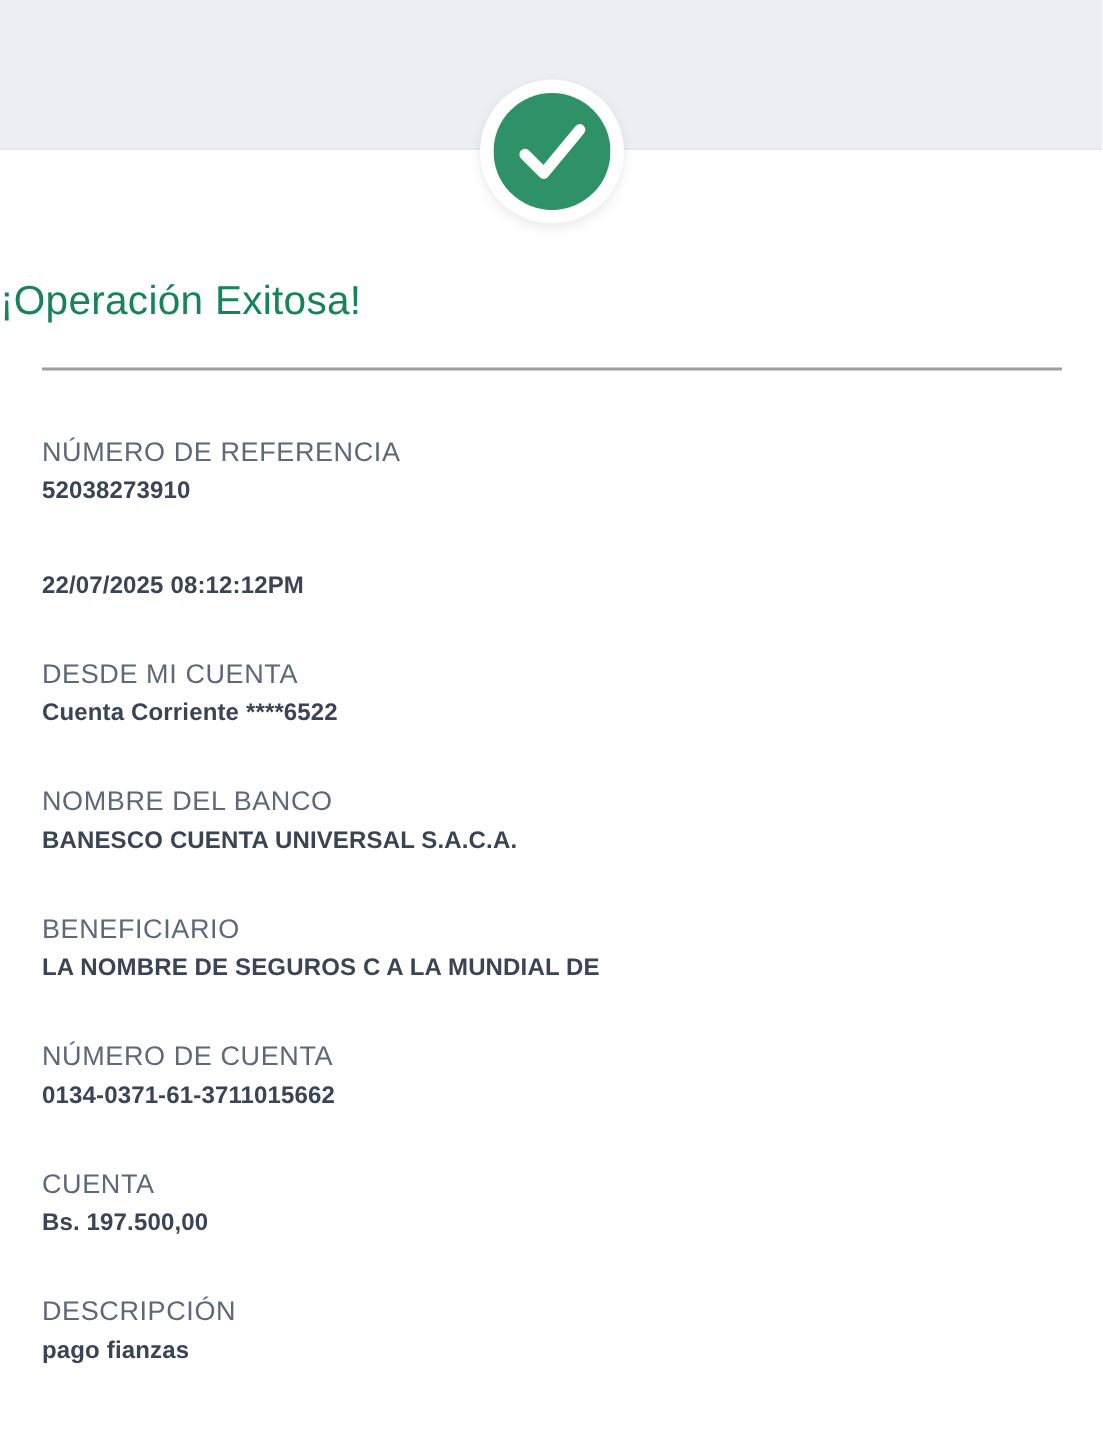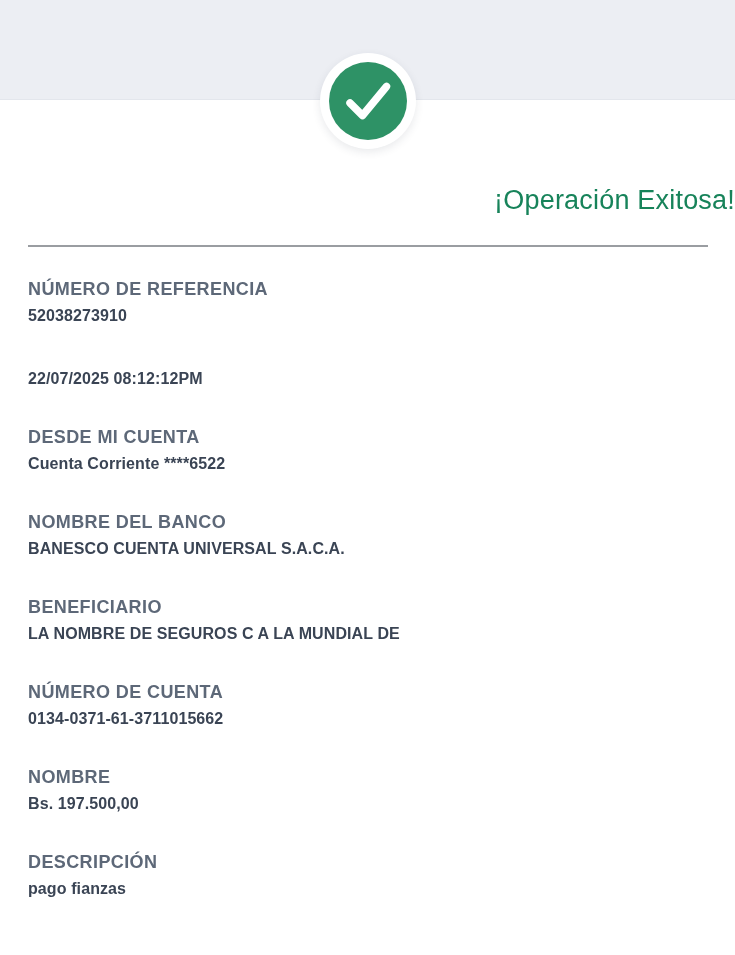--- a/index.html
+++ b/index.html
@@ -31,44 +31,45 @@
     width:96px;height:96px;
     background:#ffffff;
     border-radius:50%;
     box-shadow:0 3px 8px rgba(40,50,70,0.10);
     display:flex;align-items:center;justify-content:center;
     z-index:2;
   }
   .check-svg{display:block;}
   .title{
     margin-top:84px;
-    text-align:right;
+    text-align:left;
     font-size:27px;
     font-weight:400;
     line-height:32px;
     color:var(--title-green);
     letter-spacing:0.2px;
   }
   .divider{
     border:none;
     border-top:2px solid var(--divider-gray);
     margin:29px 27px 0 28px;
   }
   .fields{
     padding:31px 28px 0 28px;
   }
   .field{
     margin-bottom:32px;
   }
   .field-label{
     font-size:18px;
     line-height:22px;
-    font-weight:700;
+    font-weight:400;
     color:var(--label-gray);
     letter-spacing:0.4px;
+    margin-top:12px;
   }
   .field-value{
     font-size:16px;
     line-height:31px;
     font-weight:700;
     color:var(--value-dark);
     letter-spacing:0.1px;
   }
 </style>
 </head>
@@ -112,21 +113,21 @@
     <div class="field-label">BENEFICIARIO</div>
     <div class="field-value">LA NOMBRE DE SEGUROS C A LA MUNDIAL DE</div>
   </div>
 
   <div class="field">
     <div class="field-label">NÚMERO DE CUENTA</div>
     <div class="field-value">0134-0371-61-3711015662</div>
   </div>
 
   <div class="field">
-    <div class="field-label">NOMBRE</div>
+    <div class="field-label">CUENTA</div>
     <div class="field-value">Bs. 197.500,00</div>
   </div>
 
   <div class="field">
     <div class="field-label">DESCRIPCIÓN</div>
     <div class="field-value">pago fianzas</div>
   </div>
 
 </main>
 

